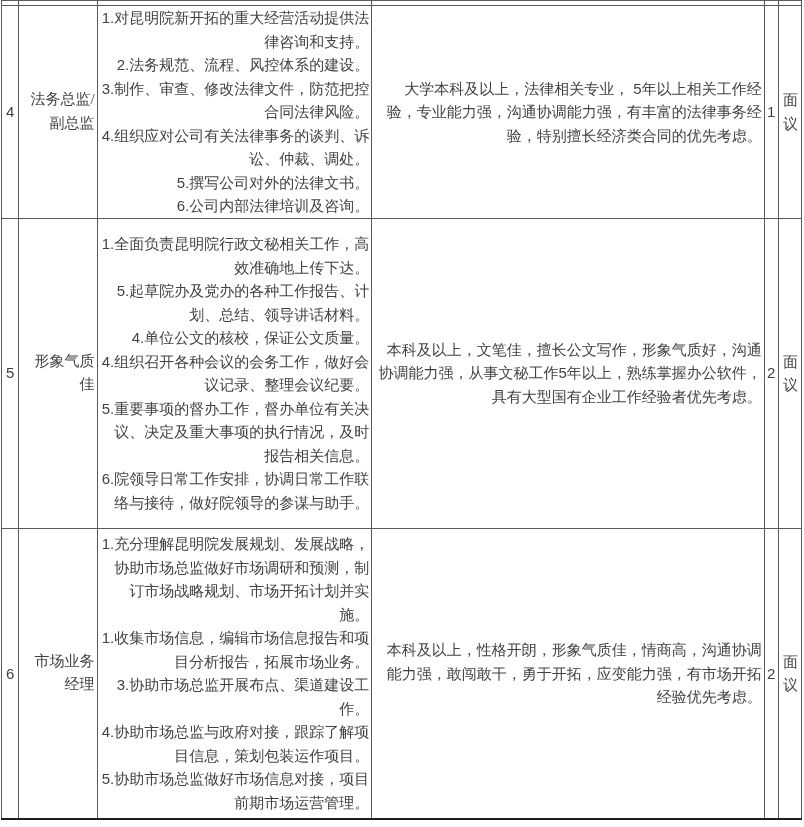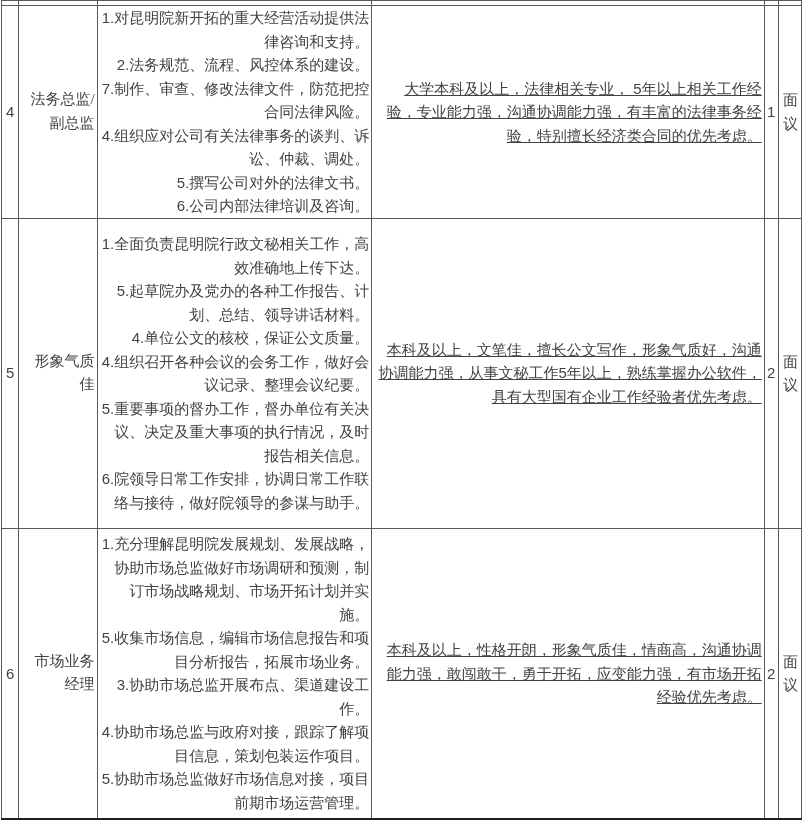--- a/index.html
+++ b/index.html
@@ -33,21 +33,21 @@
     padding: 0;
     border-top: 1px solid #595959;
   }
   tr.row-4 { height: 210px; }
   tr.row-5 { height: 310px; }
   tr.row-6 { height: 291px; }
   tr.last-row td { border-bottom: 2px solid #1f1f1f; }
   td.c-num { text-align: center; padding: 0 1px; }
   td.c-pos { word-break: break-all; padding: 0 2px; font-family: Liberation Serif, serif; }
   td.c-duties { padding: 0 2px; }
-  td.c-req { padding: 0 2px; text-decoration: underline; }
+  td.c-req { padding: 0 2px; }
   td.c-count { text-align: center; padding: 0 1px; }
   td.c-salary { padding: 0 3px; word-break: break-all; }
   .duty-line { display: block; }
 </style>
 </head>
 <body>
 
 <div class="screen">
   <table class="job-table">
     <colgroup>
@@ -68,21 +68,21 @@
       <td></td>
       <td></td>
     </tr>
 
     <tr class="row-4">
       <td class="c-num">4</td>
       <td class="c-pos">法务总监/副总监</td>
       <td class="c-duties">
         <span class="duty-line">1.对昆明院新开拓的重大经营活动提供法律咨询和支持。</span>
         <span class="duty-line">2.法务规范、流程、风控体系的建设。</span>
-        <span class="duty-line">7.制作、审查、修改法律文件，防范把控合同法律风险。</span>
+        <span class="duty-line">3.制作、审查、修改法律文件，防范把控合同法律风险。</span>
         <span class="duty-line">4.组织应对公司有关法律事务的谈判、诉讼、仲裁、调处。</span>
         <span class="duty-line">5.撰写公司对外的法律文书。</span>
         <span class="duty-line">6.公司内部法律培训及咨询。</span>
       </td>
       <td class="c-req">大学本科及以上，法律相关专业， 5年以上相关工作经验，专业能力强，沟通协调能力强，有丰富的法律事务经验，特别擅长经济类合同的优先考虑。</td>
       <td class="c-count">1</td>
       <td class="c-salary">面议</td>
     </tr>
 
     <tr class="row-5">
@@ -99,21 +99,21 @@
       <td class="c-req">本科及以上，文笔佳，擅长公文写作，形象气质好，沟通协调能力强，从事文秘工作5年以上，熟练掌握办公软件，具有大型国有企业工作经验者优先考虑。</td>
       <td class="c-count">2</td>
       <td class="c-salary">面议</td>
     </tr>
 
     <tr class="row-6 last-row">
       <td class="c-num">6</td>
       <td class="c-pos">市场业务经理</td>
       <td class="c-duties">
         <span class="duty-line">1.充分理解昆明院发展规划、发展战略，协助市场总监做好市场调研和预测，制订市场战略规划、市场开拓计划并实施。</span>
-        <span class="duty-line">5.收集市场信息，编辑市场信息报告和项目分析报告，拓展市场业务。</span>
+        <span class="duty-line">1.收集市场信息，编辑市场信息报告和项目分析报告，拓展市场业务。</span>
         <span class="duty-line">3.协助市场总监开展布点、渠道建设工作。</span>
         <span class="duty-line">4.协助市场总监与政府对接，跟踪了解项目信息，策划包装运作项目。</span>
         <span class="duty-line">5.协助市场总监做好市场信息对接，项目前期市场运营管理。</span>
       </td>
       <td class="c-req">本科及以上，性格开朗，形象气质佳，情商高，沟通协调能力强，敢闯敢干，勇于开拓，应变能力强，有市场开拓经验优先考虑。</td>
       <td class="c-count">2</td>
       <td class="c-salary">面议</td>
     </tr>
   </tbody>
     </table>

